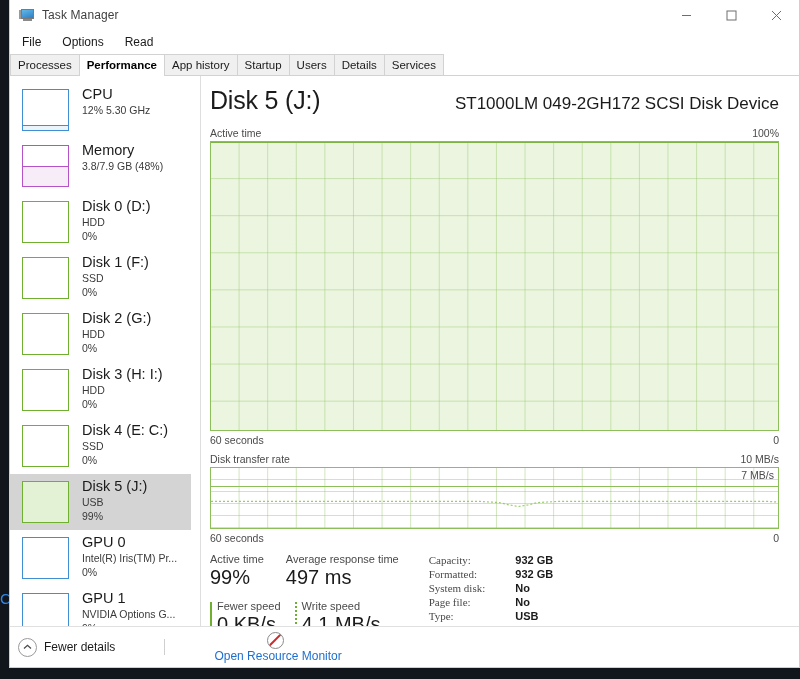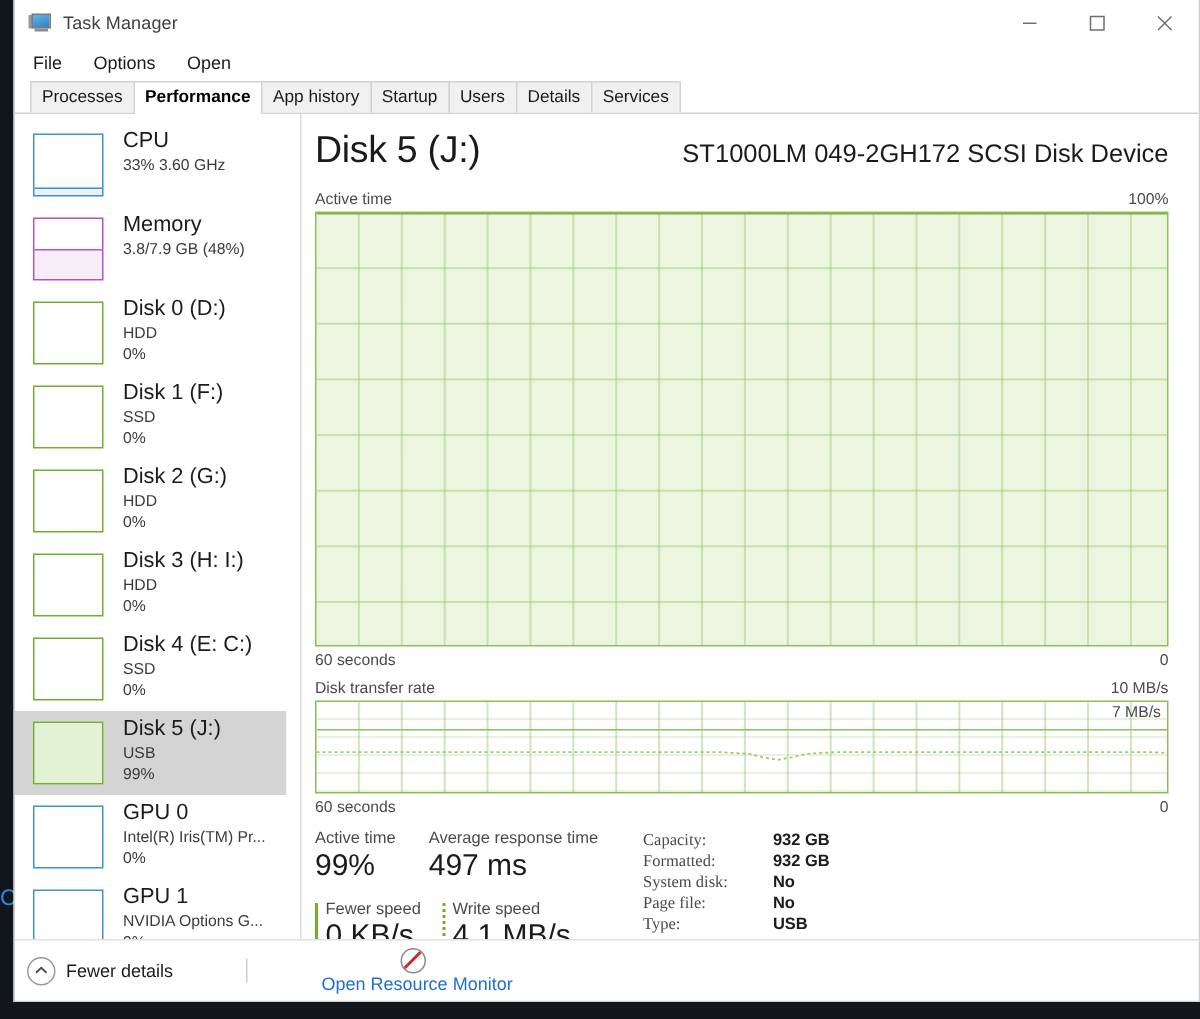--- a/index.html
+++ b/index.html
@@ -125,21 +125,21 @@
     margin-right: 9px;
     cursor: default;
   }
 
   
   .tabstrip {
     height: 22px;
     min-height: 22px;
     display: flex;
     align-items: flex-end;
-    padding-left: 10px;
+    padding-left: 0;
     background: #ffffff;
     border-bottom: 1px solid #d2d2d2;
     box-sizing: border-box;
   }
   .tab {
     font-size: 11.5px;
     color: #1a1a1a;
     height: 21px;
     line-height: 21px;
     padding: 0 7px;
@@ -464,21 +464,21 @@
             <line x1="1" y1="1" x2="10" y2="10" stroke="currentColor" stroke-width="1"></line>
             <line x1="10" y1="1" x2="1" y2="10" stroke="currentColor" stroke-width="1"></line>
           </svg>
       </div>
     </div>
   </div>
 
   <div class="menubar">
     <div class="menuitem">File</div>
     <div class="menuitem">Options</div>
-    <div class="menuitem">Open</div>
+    <div class="menuitem">Read</div>
   </div>
 
   <div class="tabstrip">
     <div class="tab">Processes</div>
     <div class="tab active">Performance</div>
     <div class="tab">App history</div>
     <div class="tab">Startup</div>
     <div class="tab">Users</div>
     <div class="tab">Details</div>
     <div class="tab">Services</div>
@@ -486,21 +486,21 @@
 
   <div class="content">
 
     <div class="sidebar" id="sidebar">
         <div class="side-item">
           <div class="mini-graph" style="border-color: rgb(63, 143, 210);">
             <div class="fill" style="height: 9%; background: rgba(63, 143, 210, 0.1); border-top: 1px solid rgb(63, 143, 210);"></div>
           </div>
           <div class="side-texts">
             <div class="side-title">CPU</div>
-            <div class="side-sub">33%  3.60 GHz</div>
+            <div class="side-sub">12%  5.30 GHz</div>
           </div>
         </div>
         <div class="side-item">
           <div class="mini-graph" style="border-color: rgb(181, 82, 200);">
             <div class="fill" style="height: 48%; background: rgba(181, 82, 200, 0.1); border-top: 1px solid rgb(181, 82, 200);"></div>
           </div>
           <div class="side-texts">
             <div class="side-title">Memory</div>
             <div class="side-sub">3.8/7.9 GB (48%)</div>
           </div>

